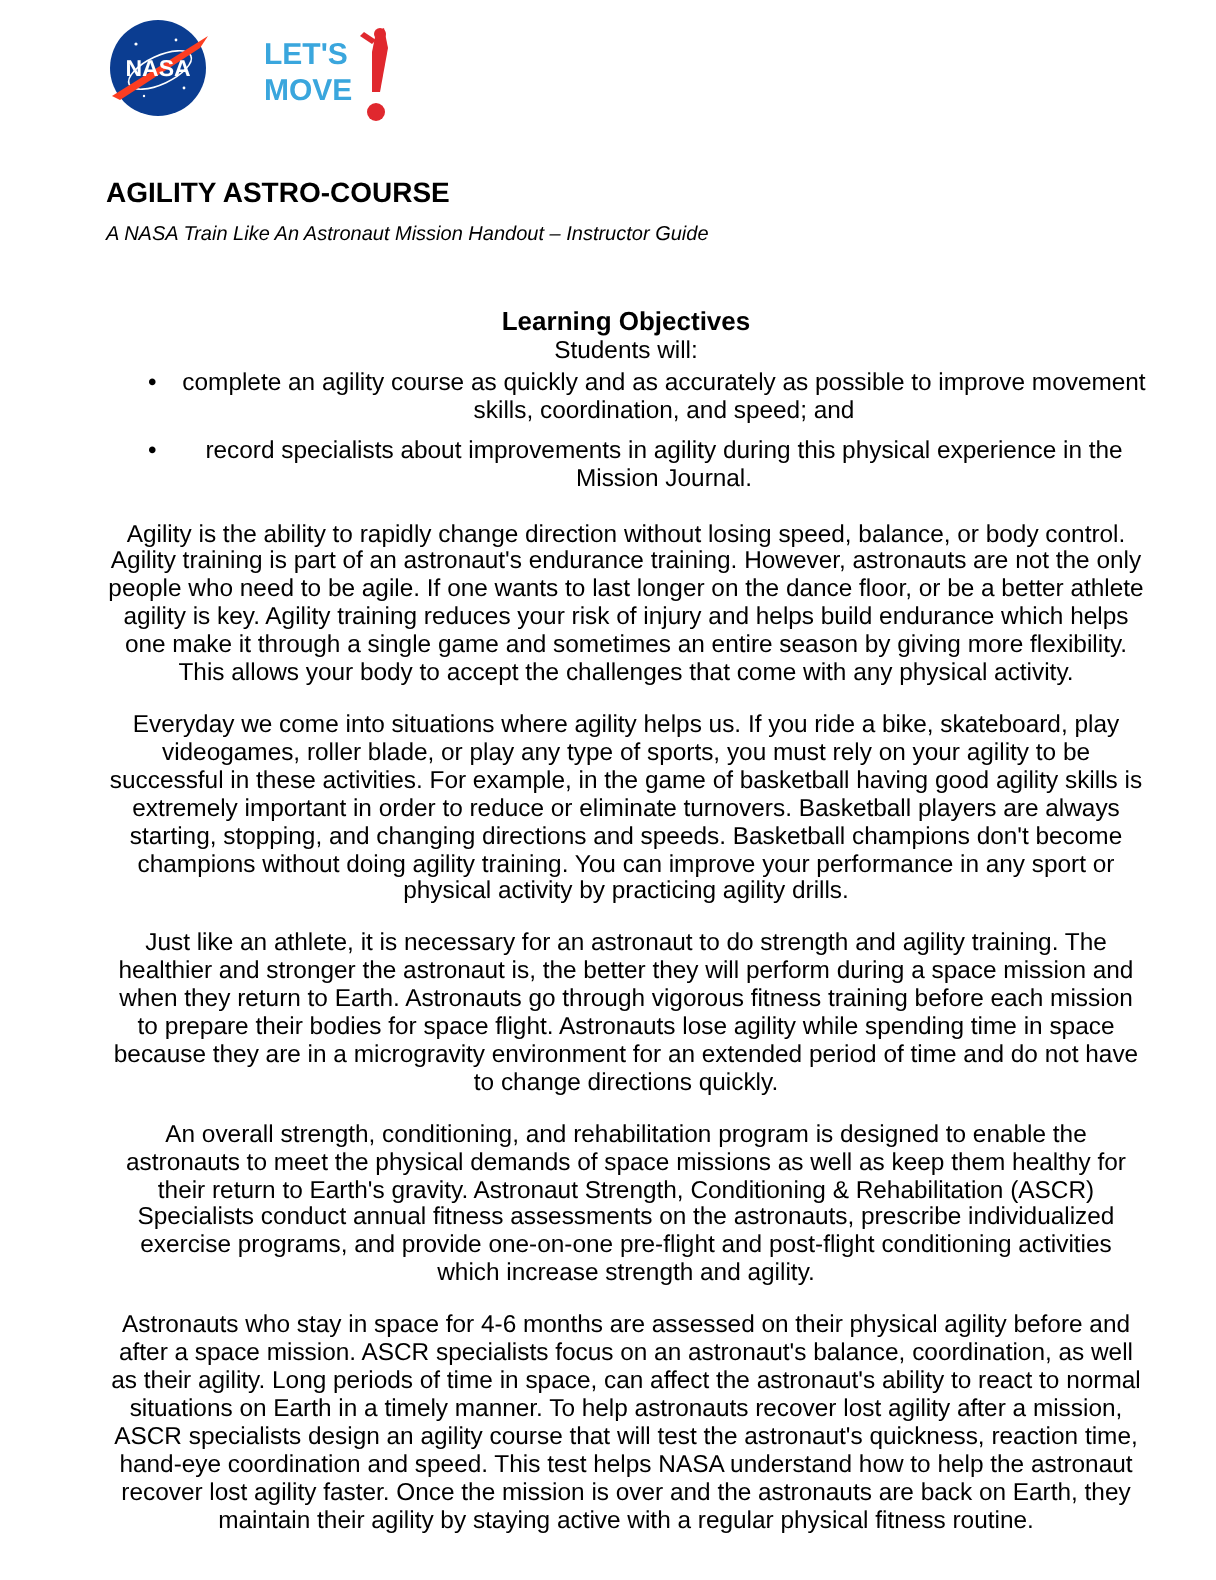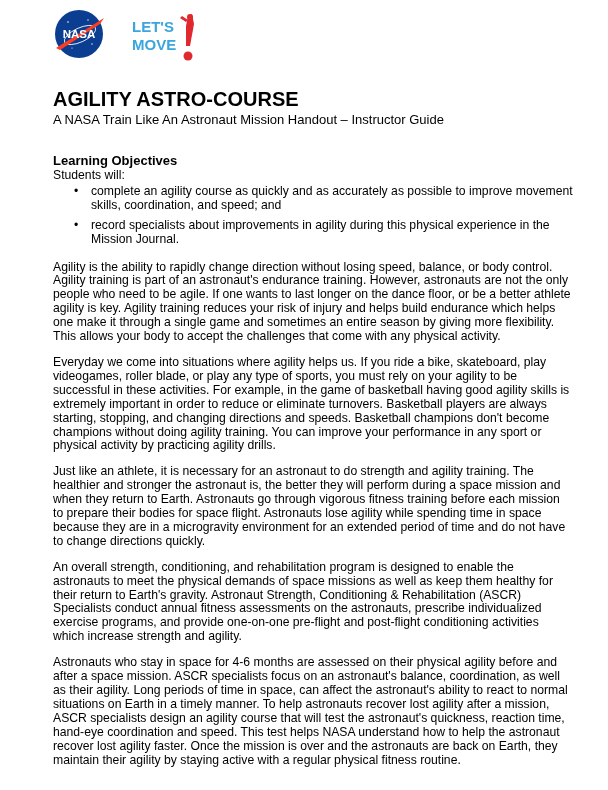--- a/index.html
+++ b/index.html
@@ -1,29 +1,29 @@
 <!DOCTYPE html>
 <html><head>
 <meta charset="utf-8">
 <style>
   html, body { margin: 0; padding: 0; background: #ffffff; }
   body { width: 608px; height: 790px; position: relative; overflow: hidden; font-family: "Liberation Sans", sans-serif; color: #000; }
   .logos { position: absolute; left: 52px; top: 8px; height: 52px; }
   .nasa-logo { position: absolute; left: 0; top: 0; width: 54px; height: 52px; }
   .letsmove-logo { position: absolute; left: 78px; top: 4px; width: 78px; height: 54px; }
-  .title { position: absolute; left: 53px; top: 88px; font-size: 20px; font-weight: bold; letter-spacing: 0px; margin: 0; }
-  .subtitle { position: absolute; left: 53px; top: 112px; font-size: 13px; margin: 0; }
+  .title { position: absolute; left: 53px; top: 88px; font-size: 14px; font-weight: bold; letter-spacing: 0px; margin: 0; }
+  .subtitle { position: absolute; left: 53px; top: 112px; font-size: 10px; font-style: italic; margin: 0; }
   .content { position: absolute; left: 53px; top: 153px; width: 520px; font-size: 12.2px; line-height: 13.9px; }
   h2 { font-size: 13px; font-weight: bold; margin: 0 0 1px 0; line-height: 15px; }
   p { margin: 12px 0 7px 0; }
   .intro-label { margin: 0; }
   ul { margin: 2px 0 14px 0; padding-left: 38px; list-style: none; }
   ul li { position: relative; margin-bottom: 6px; }
   ul li .bullet { position: absolute; left: -17px; top: 0; }
-  .section { margin-bottom: 0; }
+  .section { margin-bottom: 0; text-align: center; }
 </style>
 </head>
 <body>
 
 <div class="logos">
   <svg class="nasa-logo" viewBox="0 0 54 52">
     <circle cx="27" cy="26" r="24" fill="#0b3d91"></circle>
     <circle cx="16" cy="14" r="0.8" fill="#fff"></circle>
     <circle cx="36" cy="12" r="0.7" fill="#fff"></circle>
     <circle cx="40" cy="36" r="0.7" fill="#fff"></circle>

